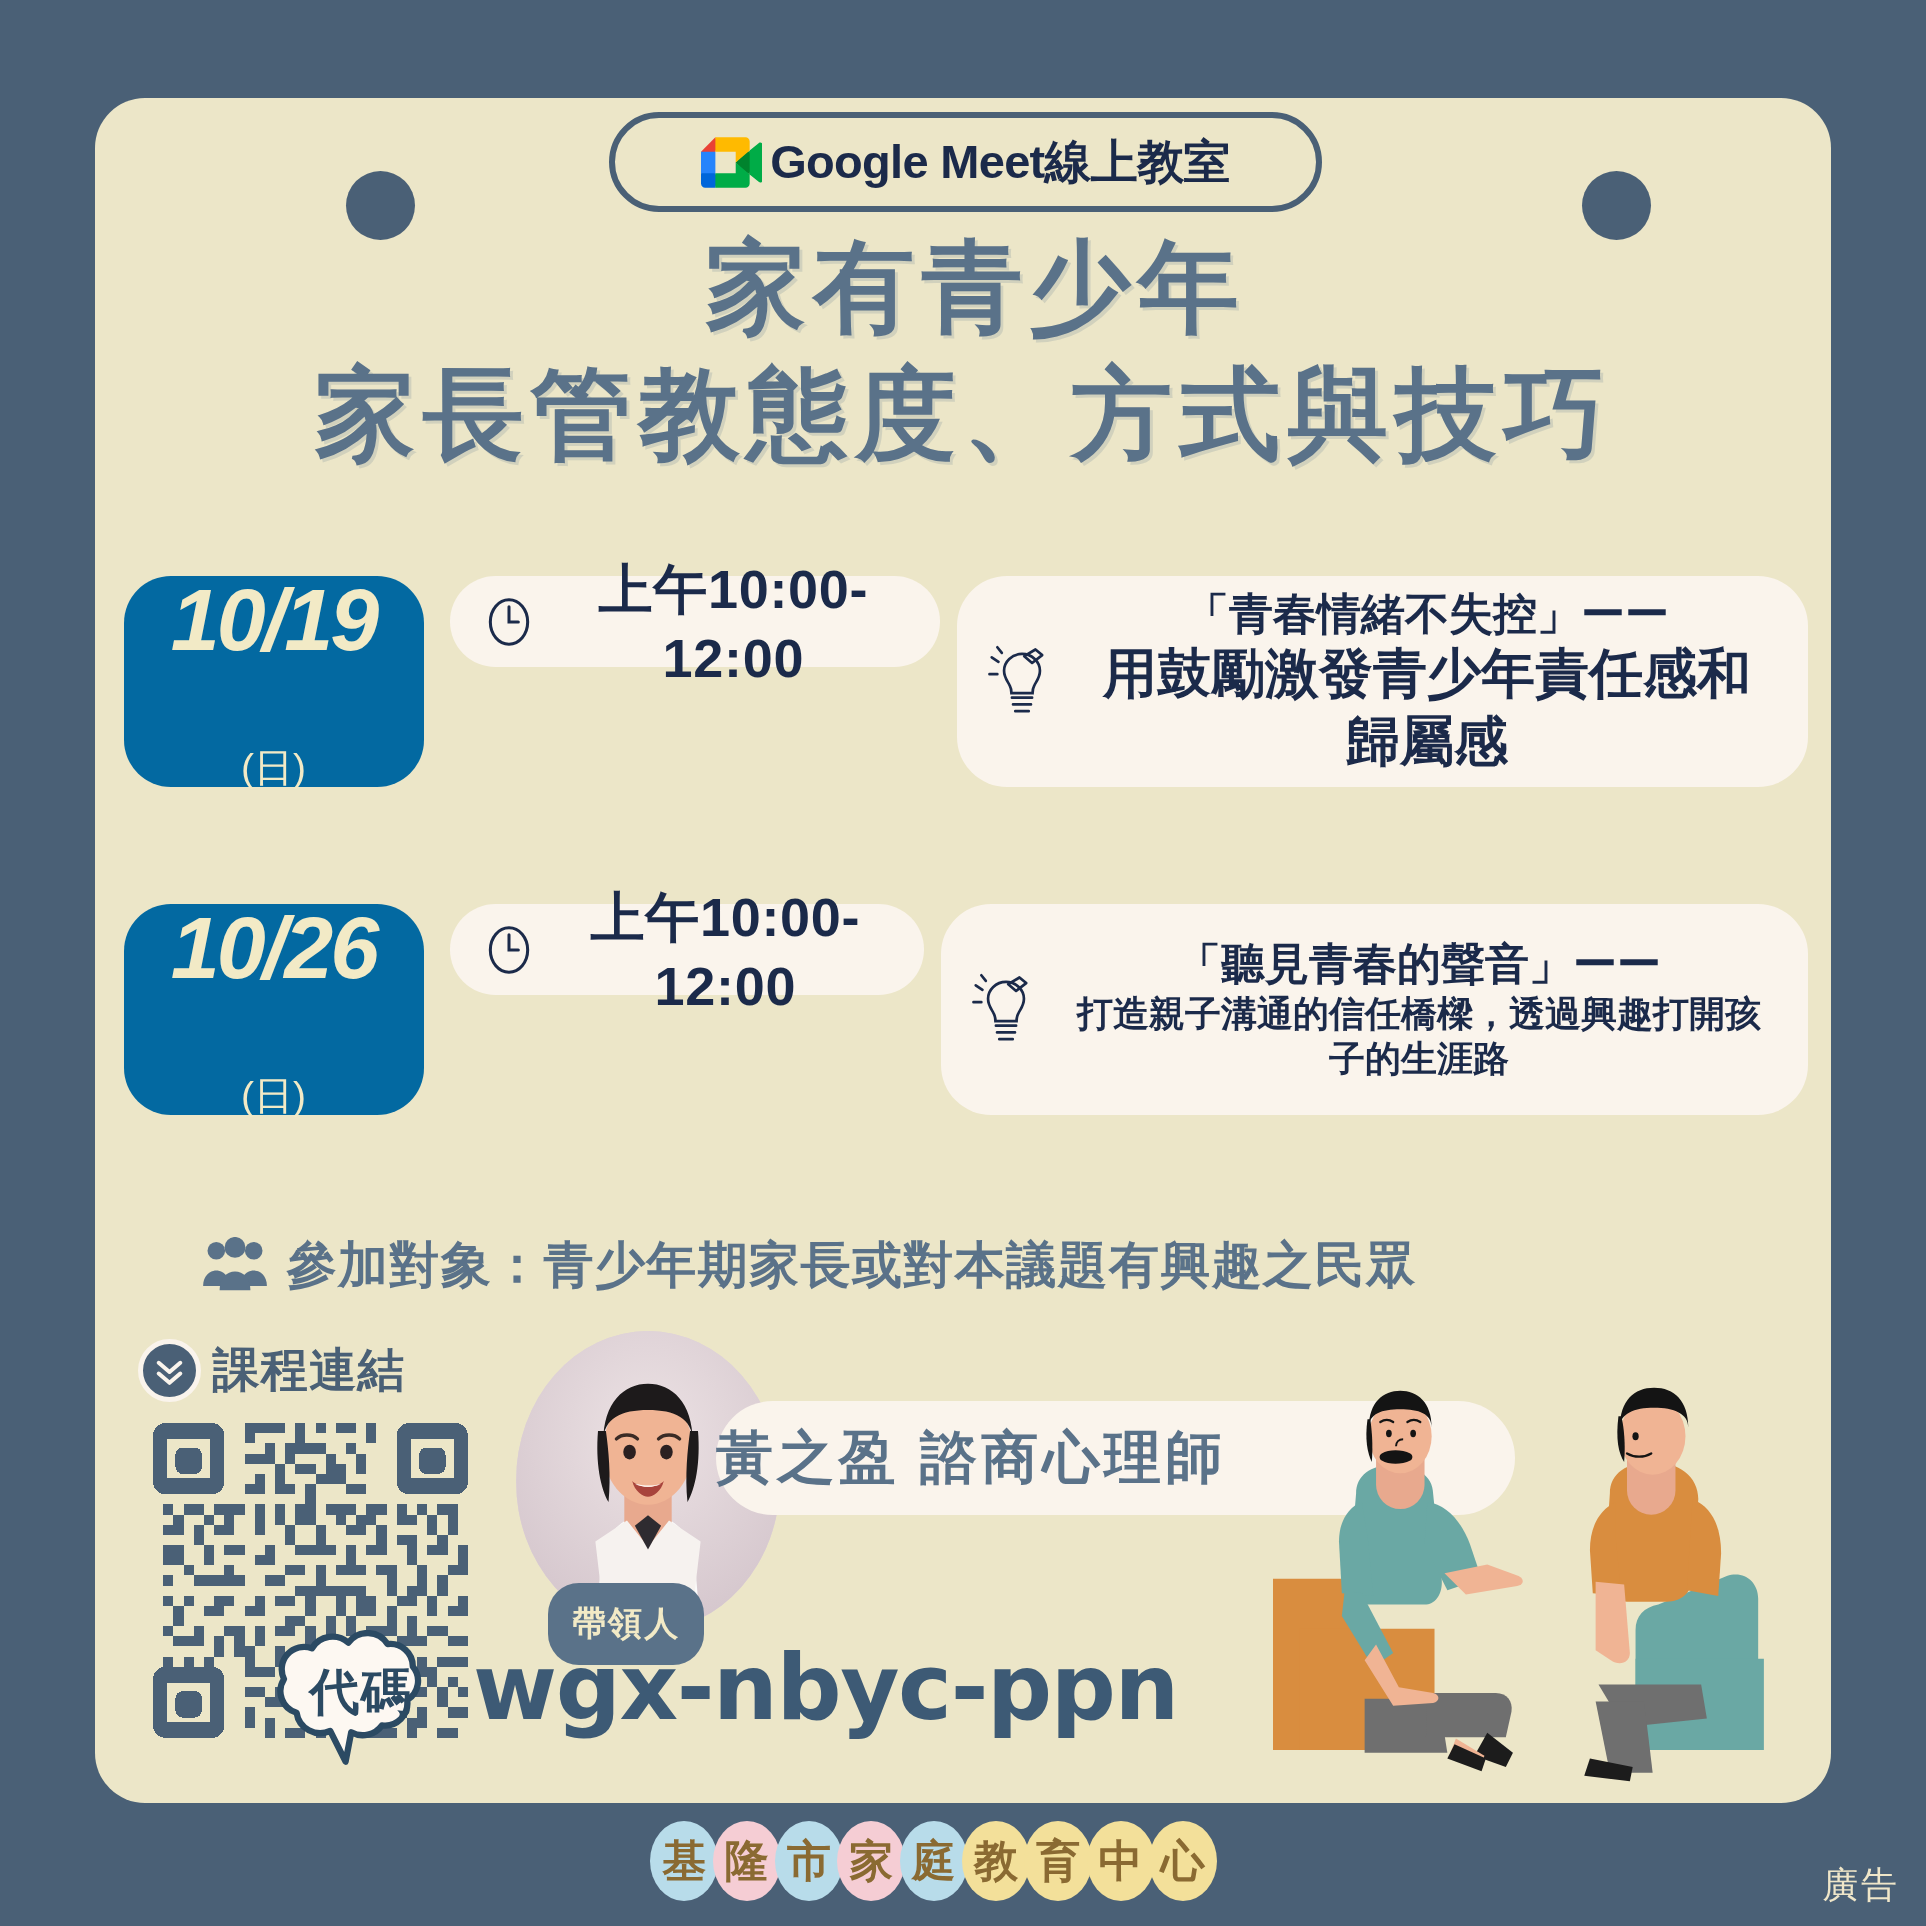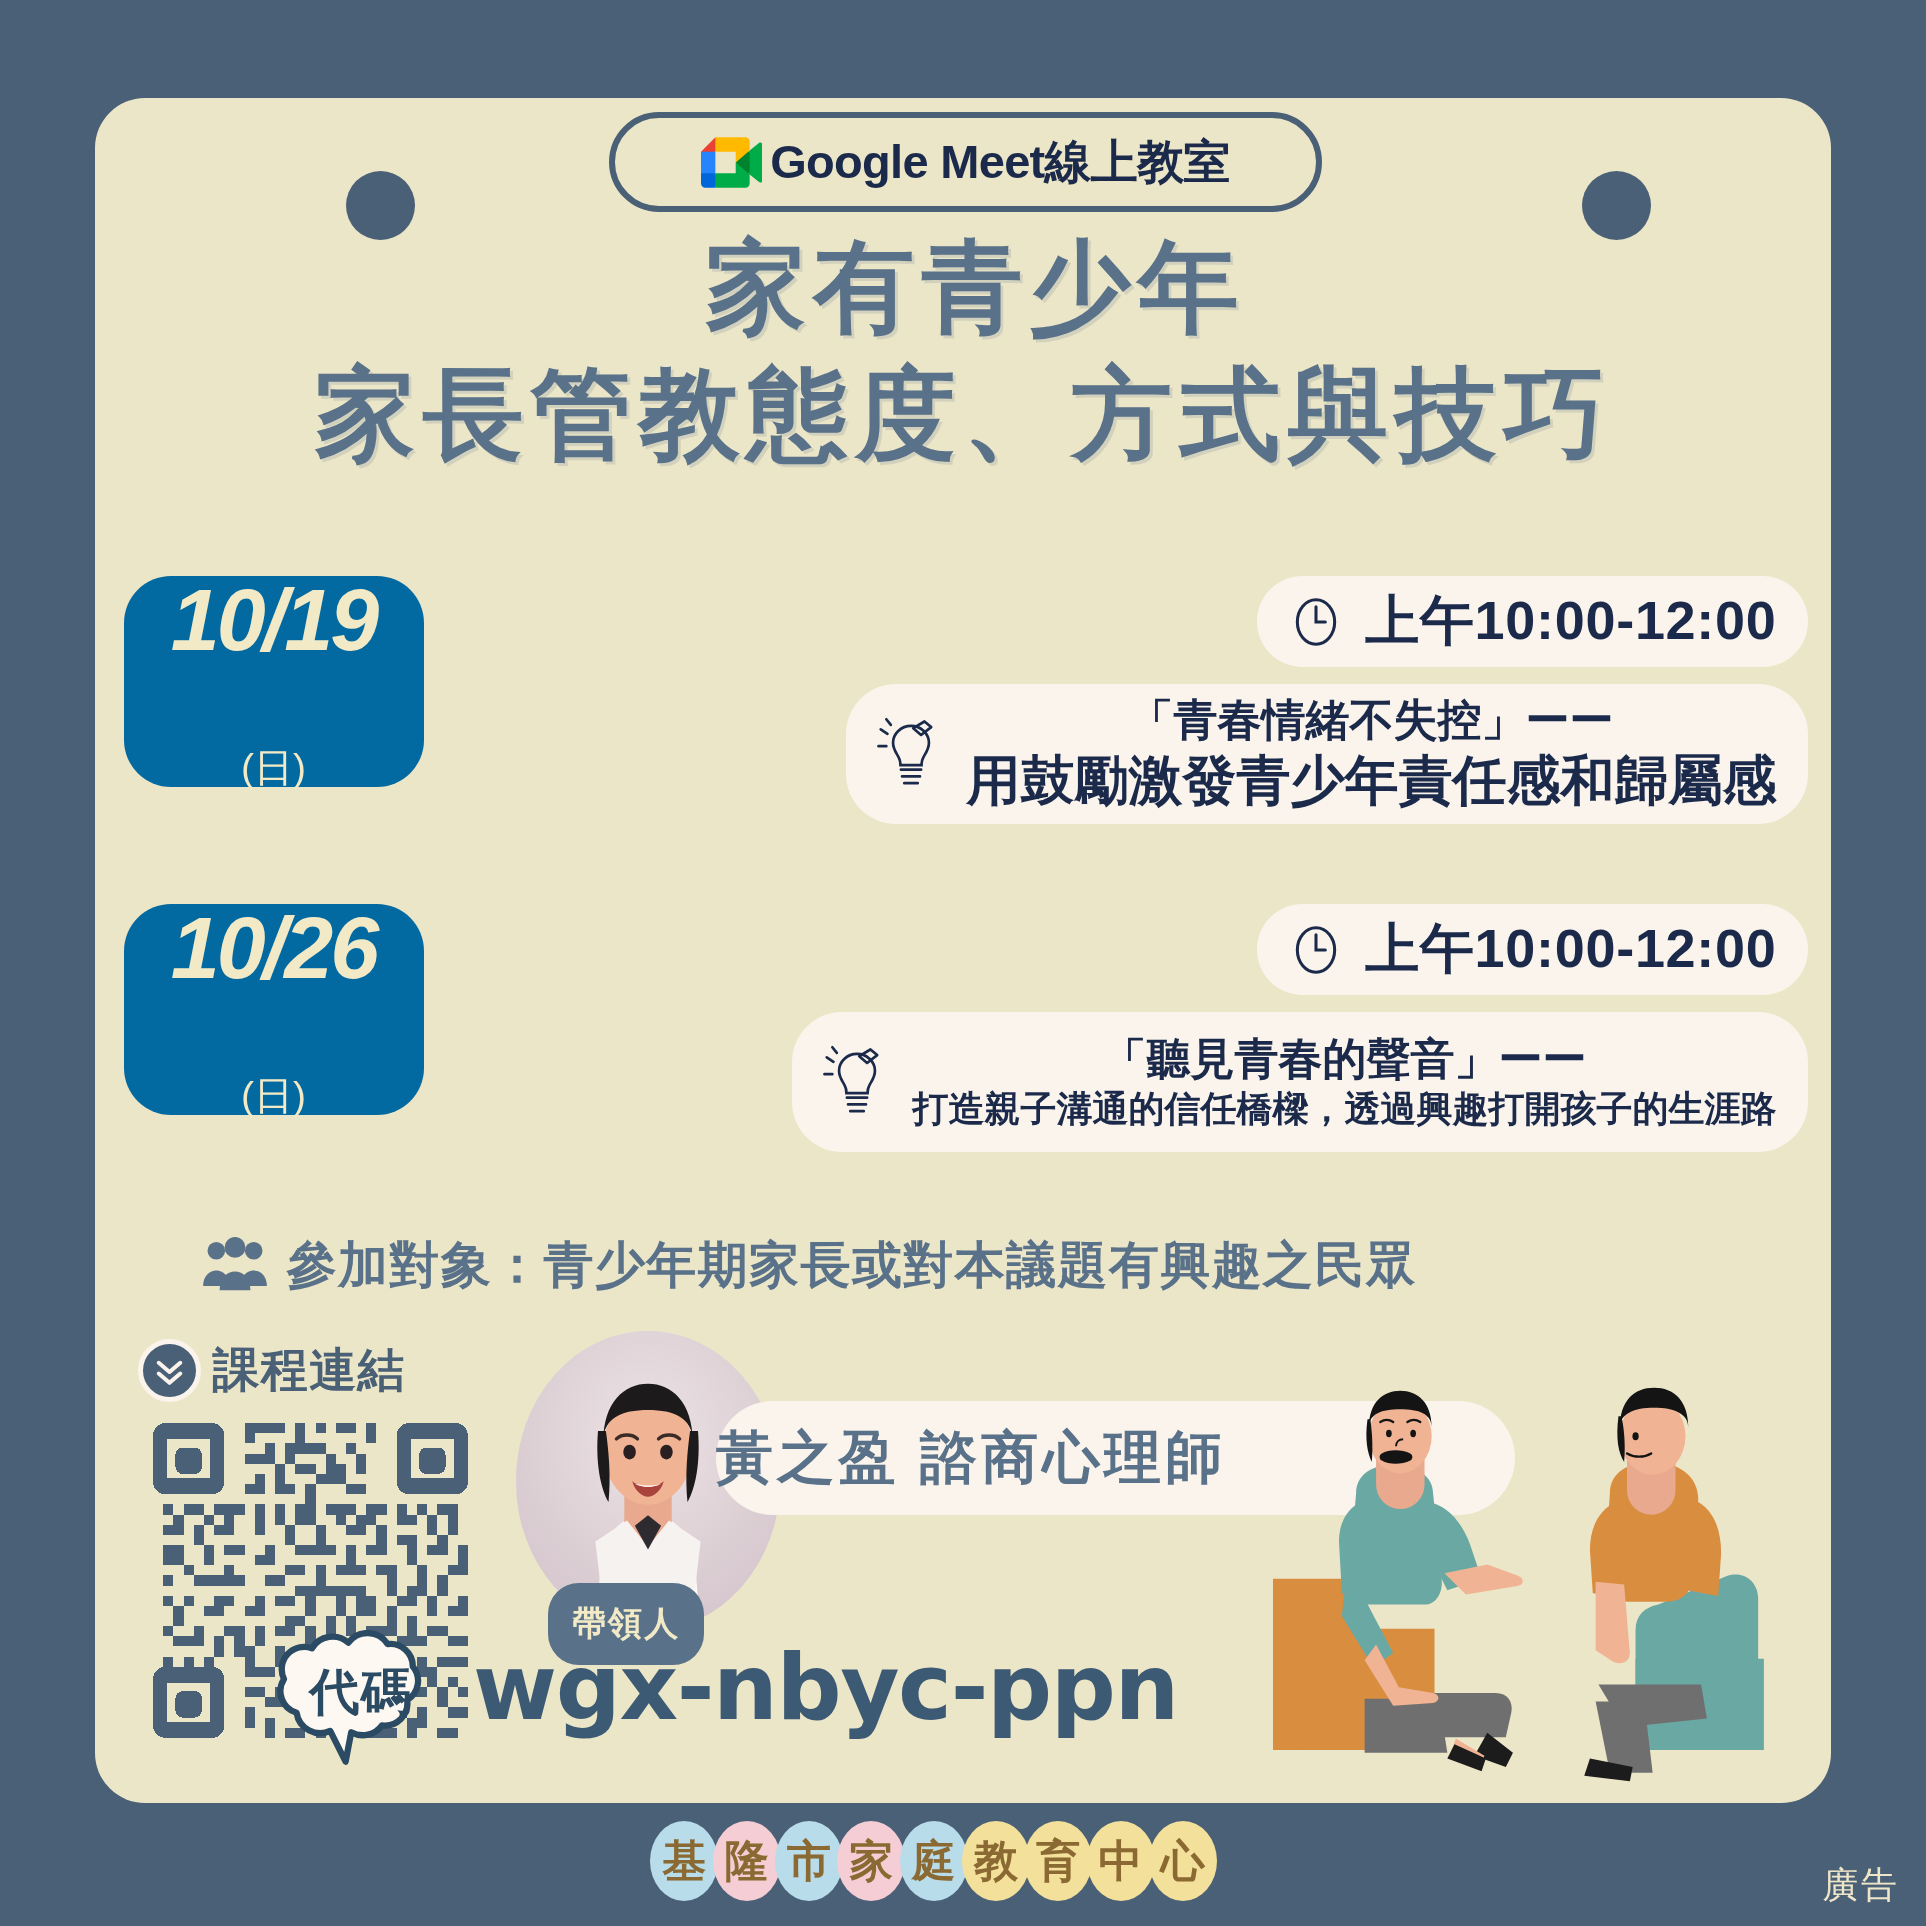--- a/index.html
+++ b/index.html
@@ -78,21 +78,21 @@
     color: #f2eac6;
   }
   .date-main {
     font-size: 88px; font-weight: 900; font-style: italic;
     letter-spacing: -2.9px; line-height: 1;
   }
   .date-day {
     font-size: 39px; font-weight: 500; margin-top: 10px; line-height: 1;
   }
 
-  .session-right { flex: 1; display: flex; flex-direction: column; gap: 17px; align-items: flex-end; }
+  .session-right { flex: 1; display: flex; flex-direction: row; gap: 17px; }
   .pill {
     background: #faf4ec;
     border-radius: 50px;
     display: flex; align-items: center;
     padding: 0 31px;
     gap: 21.4px;
   }
   .pill-time   { height: 91px; }
   .pill-topic  { min-height: 140px; padding-top: 10px; padding-bottom: 10px; }
   .pill-icon { flex: none; display: flex; align-items: center; justify-content: center; }

